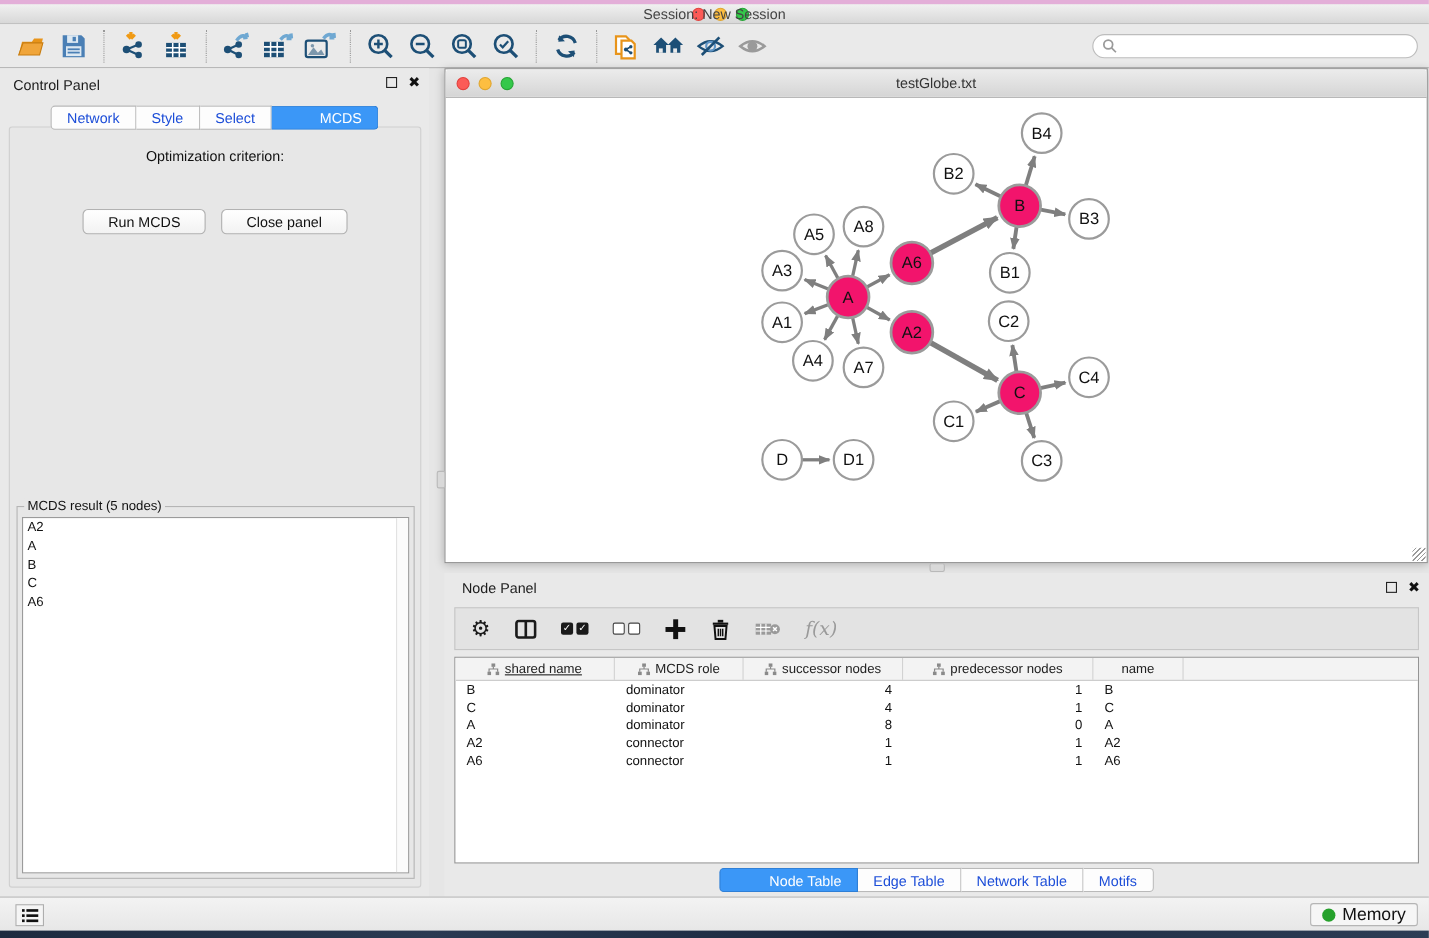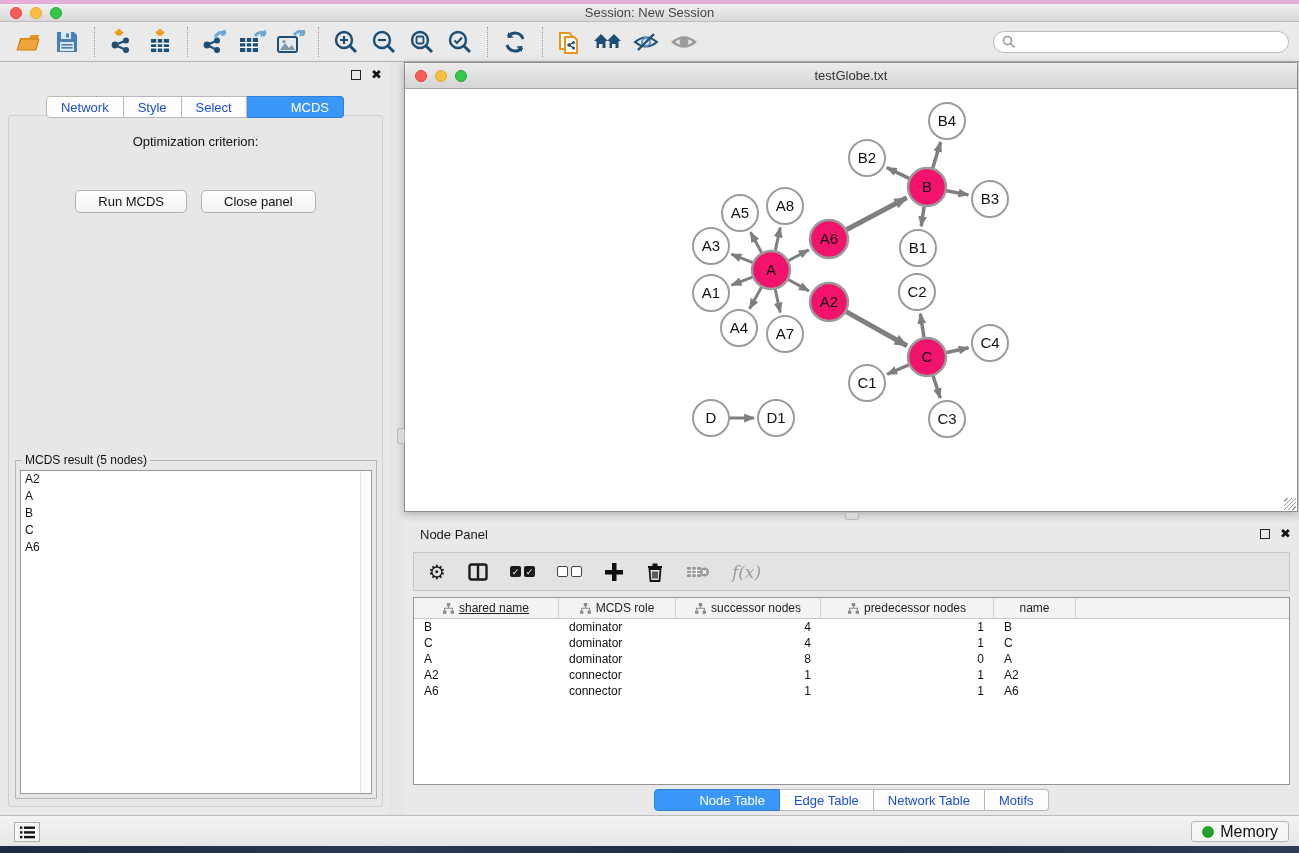--- a/index.html
+++ b/index.html
@@ -4,21 +4,21 @@
 <style>
   * { margin:0; padding:0; box-sizing:border-box; }
   html,body { width:1299px; height:853px; overflow:hidden;
     font-family:"Liberation Sans","DejaVu Sans",sans-serif; background:#e6e6e6; position:relative; }
   .abs { position:absolute; }
 
   
   #wallpaper-top { left:0; top:0; width:1299px; height:4px; background:#e3aed8; }
   #titlebar { left:0; top:4px; width:1299px; height:18px;
     background:linear-gradient(#f0f0f0,#d8d8d8); border-bottom:1px solid #bdbdbd;
-    display:flex; align-items:center; }
+    display:flex; align-items:center;justify-content:center; }
   .lights { display:flex; gap:8px; margin-left:10px; }
   .light { width:12px; height:12px; border-radius:50%; }
   .light.red { background:#fc5b57; border:1px solid #e2423e; }
   .light.yellow { background:#fdbe41; border:1px solid #e0a630; }
   .light.green { background:#34c84a; border:1px solid #27a436; }
   #app-title { position:absolute; left:0; right:0; text-align:center; font-size:13px; color:#444; }
 
   
   #toolbar { left:0; top:22px; width:1299px; height:40px; background:#eaeaea;
     border-bottom:1px solid #b3b3b3; display:flex; align-items:center; padding:0 10px; }
@@ -263,20 +263,23 @@
   <div id="search-box">
     <svg width="14" height="14" viewBox="0 0 14 14">
         <circle cx="5.5" cy="5.5" r="4" fill="none" stroke="#9a9a9a" stroke-width="1.6"></circle>
         <path d="M8.5 8.5 L12.5 12.5" stroke="#9a9a9a" stroke-width="1.6"></path>
       </svg>
     <input type="text" style="">
   </div>
 </div>
 
 <div id="control-panel" class="abs">
+  <div id="cp-header">
+    <span id="cp-title">Control Panel</span>
+  </div>
   <div class="panel-ctrls">
     <span class="float-icon"></span>
     <span class="close-icon">✖</span>
   </div>
   <div id="cp-tabs">
       <div class="tabset" id="cp-tabset">
         <div class="tab">Network</div>
         <div class="tab">Style</div>
         <div class="tab">Select</div>
         <div class="tab active">MCDS</div>

